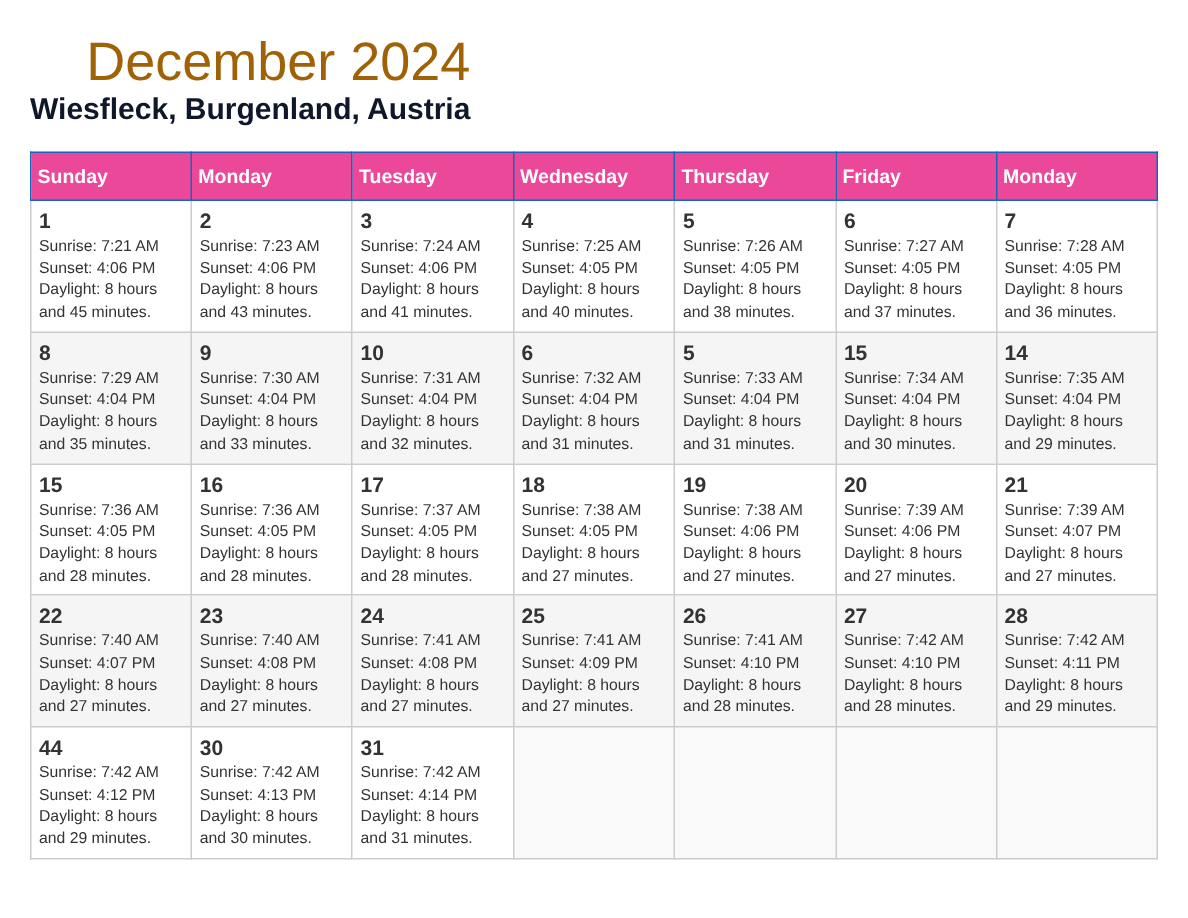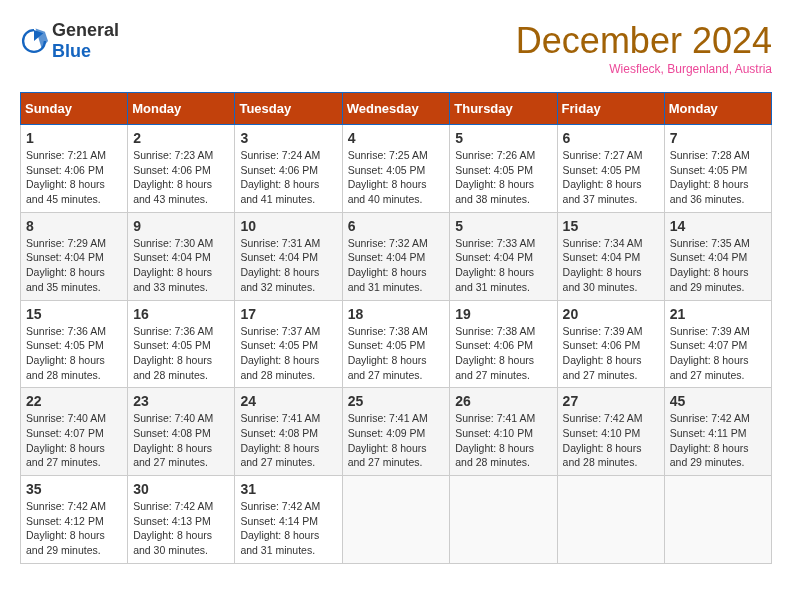--- a/index.html
+++ b/index.html
@@ -37,30 +37,31 @@
     }
     .title-area {
       text-align: right;
     }
     .month-title {
       font-size: 36px;
       font-weight: normal;
       color: #a16207;
     }
     .location-title {
-      font-size: 12px;
-      color: #ec4899;
+      font-size: 20px;
+      color: #0f172a;
+      font-weight: bold;
     }
     .calendar-table {
       width: 100%;
       border-collapse: collapse;
       font-size: 11px;
     }
     .calendar-table th {
-      background-color: #c2410c;
+      background-color: #ec4899;
       color: #fff;
       padding: 8px 4px;
       text-align: left;
       font-size: 13px;
       font-weight: bold;
       border: 1px solid #1565c0;
     }
     .calendar-table td {
       border: 1px solid #ccc;
       vertical-align: top;
@@ -85,31 +86,20 @@
       line-height: 1.4;
     }
     .empty-cell {
       background: #f9f9f9 !important;
     }
   </style>
 </head>
 <body>
 
 <div class="header-area">
-  <div class="logo">
-    <svg class="logo-icon" viewBox="0 0 36 36" xmlns="http://www.w3.org/2000/svg">
-      <path d="M18 4 C10 4 4 10 4 18 C4 26 10 32 18 32 C26 32 32 26 32 18" stroke="#1565c0" stroke-width="3" fill="none"></path>
-      <path d="M18 4 L18 18 L30 8" fill="#1565c0"></path>
-      <path d="M20 2 L32 6 L36 18 L28 28" fill="#1565c0" opacity="0.7"></path>
-    </svg>
-    <div>
-      <span class="logo-text-general">General</span><br>
-      <span class="logo-text-blue">Blue</span>
-    </div>
-  </div>
   <div class="title-area">
     <div class="month-title">December 2024</div>
     <div class="location-title">Wiesfleck, Burgenland, Austria</div>
   </div>
 </div>
 
 <table class="calendar-table">
   <thead>
     <tr>
       <th>Sunday</th>
@@ -231,27 +221,27 @@
         </td>
         <td>
           <span class="day-number">26</span>
           <div class="day-info">Sunrise: 7:41 AM<br>Sunset: 4:10 PM<br>Daylight: 8 hours<br>and 28 minutes.</div>
         </td>
         <td>
           <span class="day-number">27</span>
           <div class="day-info">Sunrise: 7:42 AM<br>Sunset: 4:10 PM<br>Daylight: 8 hours<br>and 28 minutes.</div>
         </td>
         <td>
-          <span class="day-number">45</span>
+          <span class="day-number">28</span>
           <div class="day-info">Sunrise: 7:42 AM<br>Sunset: 4:11 PM<br>Daylight: 8 hours<br>and 29 minutes.</div>
         </td>
       </tr>
       <tr>
         <td>
-          <span class="day-number">35</span>
+          <span class="day-number">44</span>
           <div class="day-info">Sunrise: 7:42 AM<br>Sunset: 4:12 PM<br>Daylight: 8 hours<br>and 29 minutes.</div>
         </td>
         <td>
           <span class="day-number">30</span>
           <div class="day-info">Sunrise: 7:42 AM<br>Sunset: 4:13 PM<br>Daylight: 8 hours<br>and 30 minutes.</div>
         </td>
         <td>
           <span class="day-number">31</span>
           <div class="day-info">Sunrise: 7:42 AM<br>Sunset: 4:14 PM<br>Daylight: 8 hours<br>and 31 minutes.</div>
         </td>

